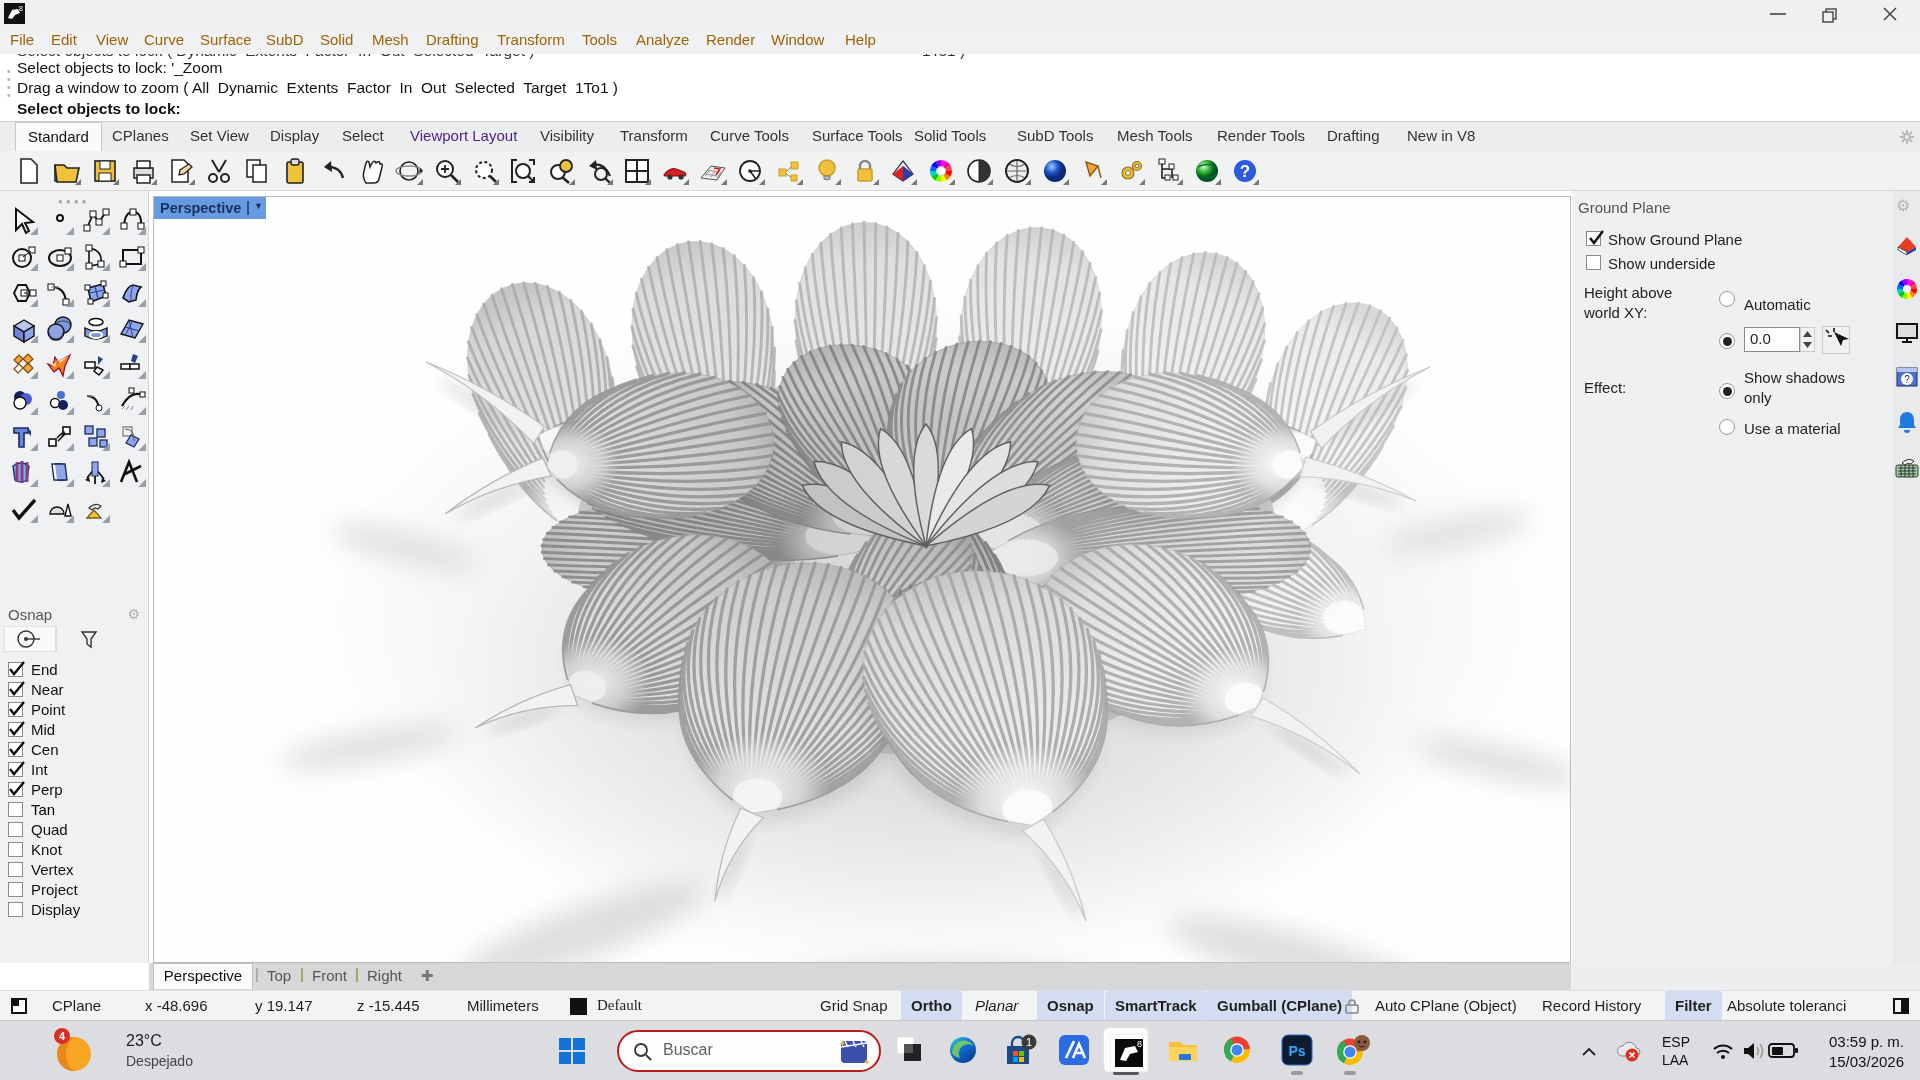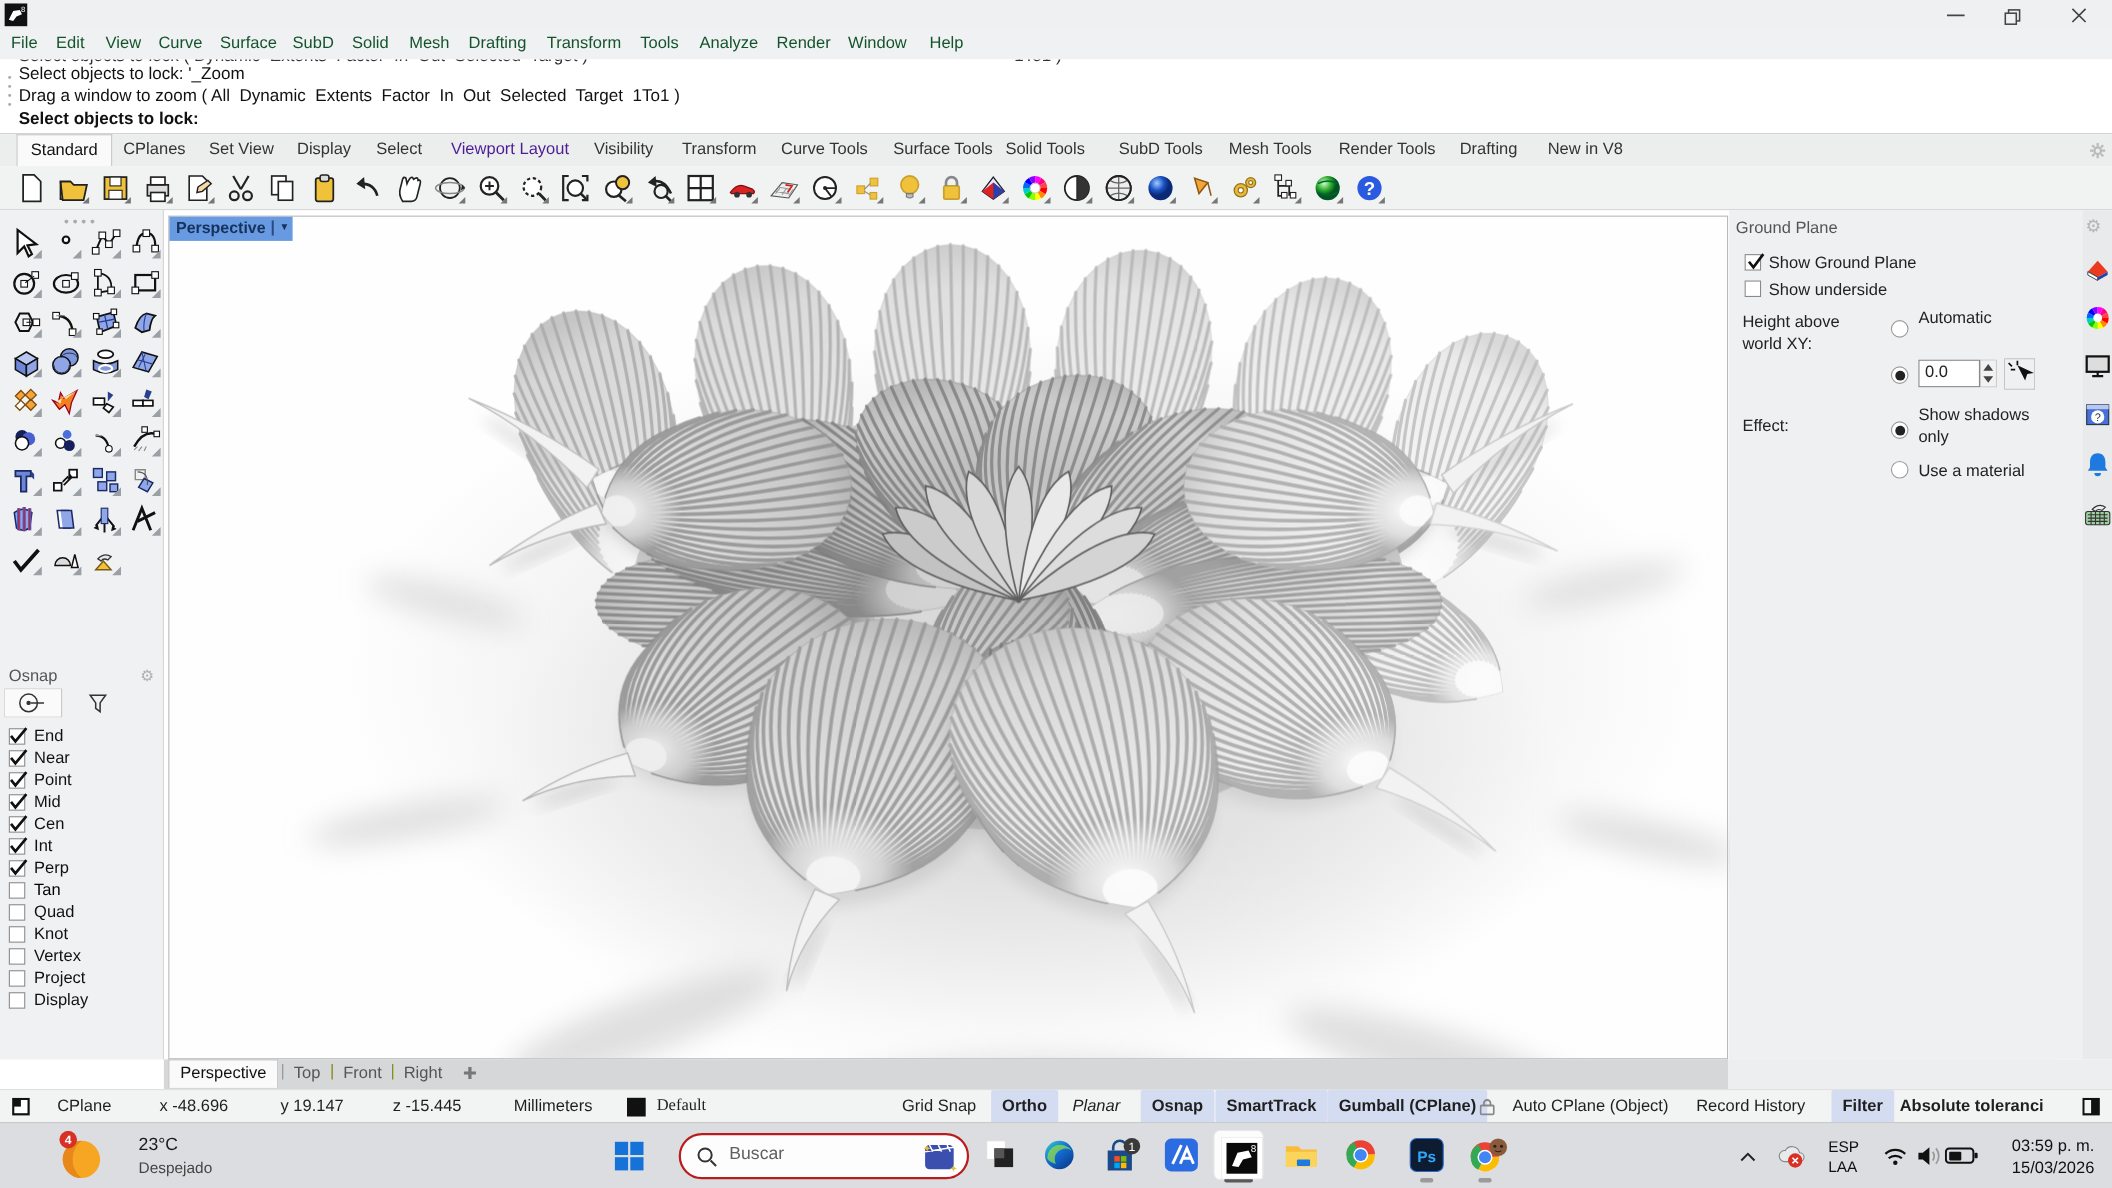--- a/index.html
+++ b/index.html
@@ -1,16 +1,16 @@
 <!DOCTYPE html>
 <html><head><meta charset="utf-8"><style>
 *{margin:0;padding:0;box-sizing:border-box}
 html,body{width:1920px;height:1080px;overflow:hidden;font-family:"Liberation Sans",sans-serif;background:#fff}
 #titlebar{position:absolute;left:0;top:0;width:1920px;height:28px;background:#eef0f2;color:#3a3f44;font-size:15px}
-#menubar{position:absolute;left:0;top:28px;width:1920px;height:26px;background:#f0f1f2;font-size:15px;color:#14532d}
+#menubar{position:absolute;left:0;top:28px;width:1920px;height:26px;background:#f0f1f2;font-size:15px;color:#a16207}
 #cmd{position:absolute;left:0;top:54px;width:1920px;height:68px;background:#fff;border-bottom:1px solid #d0d0d0;font-size:15.5px;color:#111;overflow:hidden;white-space:pre}
 #tabrow{position:absolute;left:0;top:122px;width:1920px;height:29px;background:#eceded;font-size:15px;color:#333}
 #toolbar{position:absolute;left:0;top:151px;width:1920px;height:40px;background:#f1f2f2;border-bottom:1px solid #d8d8d8}
 #sidebar{position:absolute;left:0;top:191px;width:149px;height:772px;background:#f0f1f2;border-right:1px solid #d4d4d4}
 #viewport{position:absolute;left:153px;top:196px;width:1418px;height:767px;background:#fefefe;border:1px solid #b9b9b9}
 #vplabel{position:absolute;left:0px;top:0px;width:112px;background:#679ae1;color:#17315c;font-weight:bold;font-size:14.5px;padding:3px 0 3px 6px;box-sizing:border-box}
 #rpanel{position:absolute;left:1572px;top:191px;width:321px;height:772px;background:#eff0f2;font-size:15px;color:#222}
 #rstrip{position:absolute;left:1893px;top:191px;width:27px;height:772px;background:#e9eaec}
 #vtabs{position:absolute;left:149px;top:963px;width:1422px;height:27px;background:#d6d7d8;font-size:15px;color:#444}
 #statusbar{position:absolute;left:0;top:990px;width:1920px;height:30px;background:#f2f3f3;font-size:15px;color:#1f1f1f;border-top:1px solid #e0e0e0}
@@ -1220,21 +1220,21 @@
     <div style="position:absolute;left:0px;top:30px;width:294px;height:742px;background:#eef0f2"></div>
     <div class="ck" style="left:14px;top:40px"></div>
     <svg width="20" height="20" style="position:absolute;left:15px;top:38px">
       <path d="M3 9 l4 5 L16 2" fill="none" stroke="#111" stroke-width="2.4"></path>
     </svg>
     <div style="position:absolute;left:36px;top:40px">Show Ground Plane</div>
     <div class="ck" style="left:14px;top:64px"></div>
     <div style="position:absolute;left:36px;top:64px">Show underside</div>
     <div style="position:absolute;left:12px;top:92px;line-height:20px">Height above<br>world XY:</div>
     <div class="rd" style="left:147px;top:100px"></div>
-    <div style="position:absolute;left:172px;top:90px">Automatic</div>
+    <div style="position:absolute;left:172px;top:105px">Automatic</div>
     <div class="rd" style="left:147px;top:142px"></div>
     <div style="position:absolute;left:151px;top:146px;width:9px;height:9px;border-radius:50%;background:#222"></div>
     <div style="position:absolute;left:172px;top:136px;width:56px;height:25px;background:#fff;border:1px solid #8a8a8a;padding:2px 5px">0.0</div>
     <svg width="15" height="25" style="position:absolute;left:228px;top:136px">
       <rect x="0" y="0" width="15" height="25" fill="#f2f2f2" stroke="#aaa" stroke-width="1"></rect>
       <path d="M3 10 L7.5 4 L12 10 Z" fill="#444"></path>
       <path d="M3 15 L7.5 21 L12 15 Z" fill="#444"></path>
     </svg>
     <svg width="28" height="28" style="position:absolute;left:250px;top:135px">
       <rect x="0" y="0" width="28" height="28" fill="#eef0f2" stroke="#aaa"></rect>
@@ -1321,21 +1321,21 @@
     <div class="sseg shl" style="left:1037px;">Osnap</div>
     <div class="sseg shl" style="left:1105px;">SmartTrack</div>
     <div class="sseg shl" style="left:1207px;">Gumball (CPlane)</div>
     <svg width="14" height="16" class="sseg" style="left:1345px;top:7px">
       <rect x="1" y="7" width="12" height="8" rx="1" fill="none" stroke="#888" stroke-width="1.6"></rect>
       <path d="M4 7 v-2 a3 3 0 0 1 6 0 v2" fill="none" stroke="#888" stroke-width="1.6"></path>
     </svg>
     <div class="sseg" style="left:1375px;">Auto CPlane (Object)</div>
     <div class="sseg" style="left:1542px;">Record History</div>
     <div class="sseg shl" style="left:1665px;">Filter</div>
-    <div class="sseg" style="left:1727px;font-weight:bold;">Absolute toleranci</div>
+    <div class="sseg" style="left:1727px;">Absolute toleranci</div>
     <svg width="16" height="16" class="sseg" style="left:1893px;top:7px">
       <rect x="1" y="1" width="14" height="14" fill="none" stroke="#111" stroke-width="2"></rect>
       <rect x="8" y="1" width="7" height="14" fill="#111"></rect>
     </svg>
   </div>
 <div id="taskbar">
     <svg width="48" height="48" style="position:absolute;left:50px;top:7px">
       <circle cx="24" cy="26" r="17" fill="#f6a623"></circle>
       <path d="M24 9 a17 17 0 0 0 0 34 a22 22 0 0 1 0-34z" fill="#e8871a"></path>
       <circle cx="12" cy="8" r="8" fill="#d93025"></circle>

